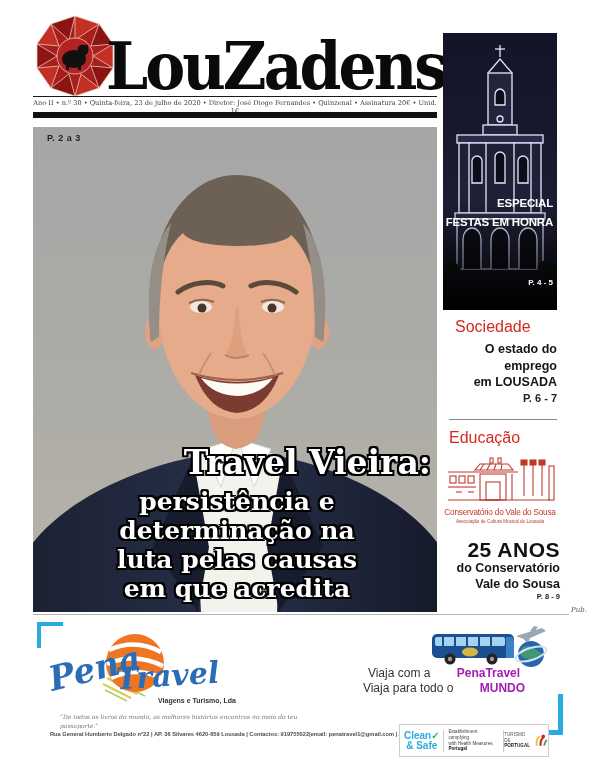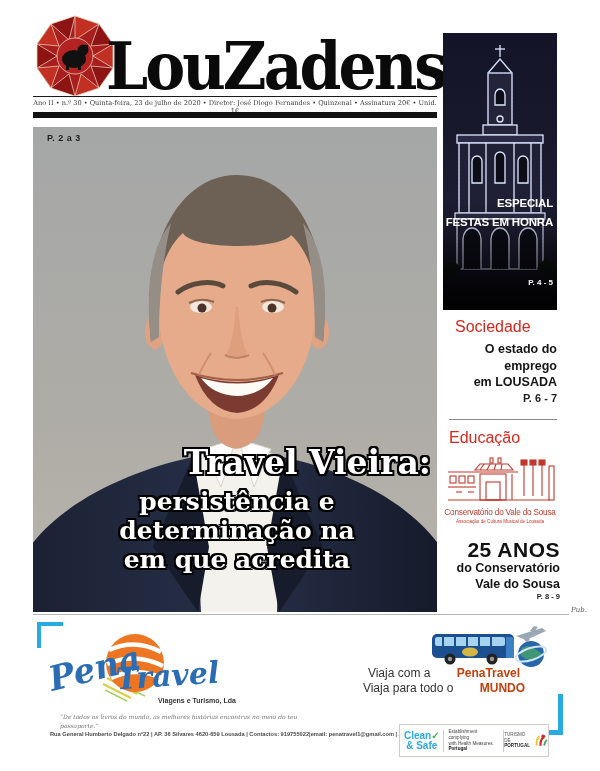--- a/index.html
+++ b/index.html
@@ -70,21 +70,21 @@
      font-weight:700;font-size:30px;color:#2a6db5;transform:rotate(-4deg);}
   #brand-sub{left:158px;top:697px;font-size:7px;font-weight:700;color:#333;}
   #ad-quote{left:60px;top:713px;width:300px;font-family:"DejaVu Serif",serif;
      font-style:italic;font-size:6px;color:#777;line-height:8.5px;}
   #ad-contact{left:50px;top:731px;width:535px;font-size:5.7px;font-weight:700;color:#4a4a4a;}
 
   #bus{left:430px;top:626px;width:120px;height:42px;}
   .promo-line{left:330px;width:228px;text-align:center;font-size:12px;color:#333;}
   #promo1{top:666px;}
   #promo2{top:681px;}
-  .promo-line b{color:#c2410c;margin-left:23px;}
+  .promo-line b{color:#a21caf;margin-left:23px;}
 
   #cleansafe-shadow{left:534px;top:694px;width:24px;height:36px;
      border-right:5px solid #29abe2;border-bottom:5px solid #29abe2;}
   #cleansafe{left:399px;top:724px;width:148px;height:31px;background:#fff;
      border:1px solid #d8c9c9;display:flex;align-items:center;}
   #cs-left{width:46px;text-align:center;font-weight:700;color:#29abe2;
      font-size:10px;line-height:10px;}
   #cs-check{color:#39b54a;font-size:10px;}
   .cs-div{width:1px;height:22px;background:#cccccc;}
   #cs-mid{width:58px;padding-left:4px;font-size:4.6px;color:#444;line-height:5.6px;text-align:left;}
@@ -182,20 +182,21 @@
     <path d="M178,226 Q170,238 166,248" stroke="#cf8f6f" stroke-width="2" fill="none"></path>
     <path d="M230,226 Q238,238 242,248" stroke="#cf8f6f" stroke-width="2" fill="none"></path>
   </svg>
 </div>
 <div class="abs" id="cover-pageref">P. 2 a 3</div>
 
 <div class="abs" id="headline-block">
   <div id="headline-main" class="stroke">Travel Vieira:</div>
   <div class="headline-sub stroke">persistência e</div>
   <div class="headline-sub stroke">determinação na</div>
+  <div class="headline-sub stroke">luta pelas causas</div>
   <div class="headline-sub stroke">em que acredita</div>
 </div>
 
 <div class="abs" id="church">
   <svg width="114" height="277" viewBox="0 0 114 277">
     <defs>
       <linearGradient id="skyG" x1="0" y1="0" x2="0" y2="1">
         <stop offset="0" stop-color="#141428"></stop>
           <stop offset="0.7" stop-color="#1d1d33"></stop>
           <stop offset="1" stop-color="#0a0a12"></stop>

